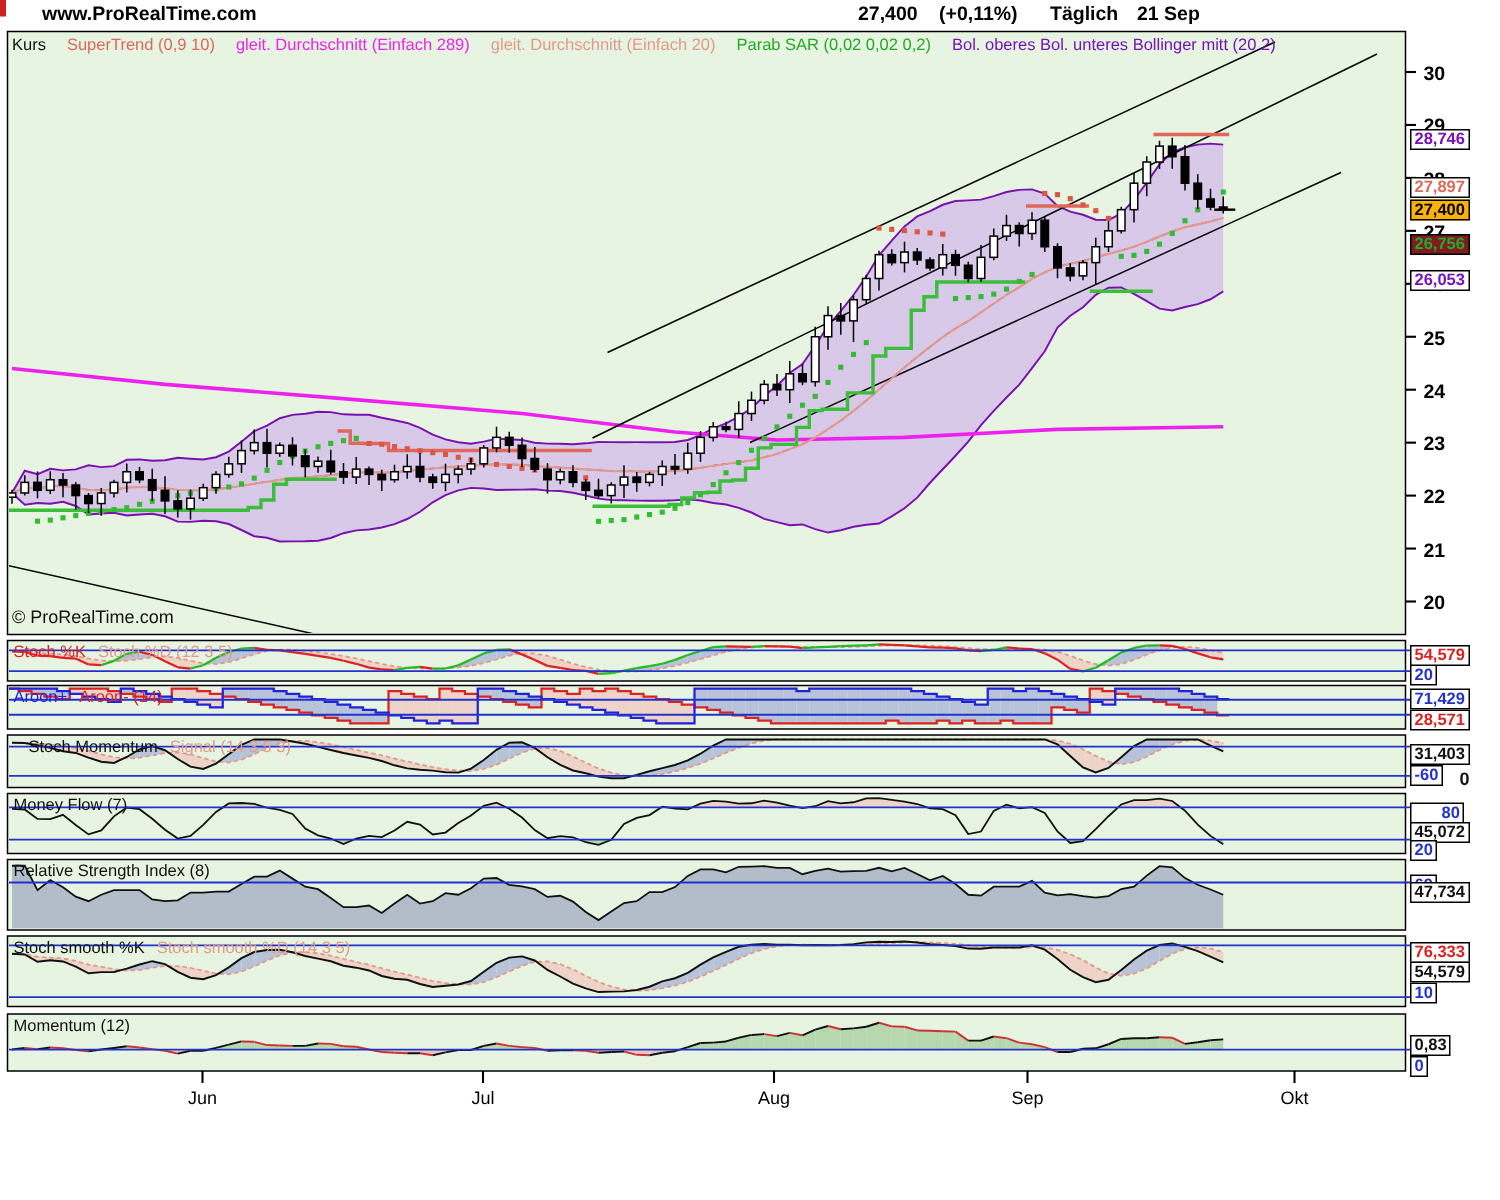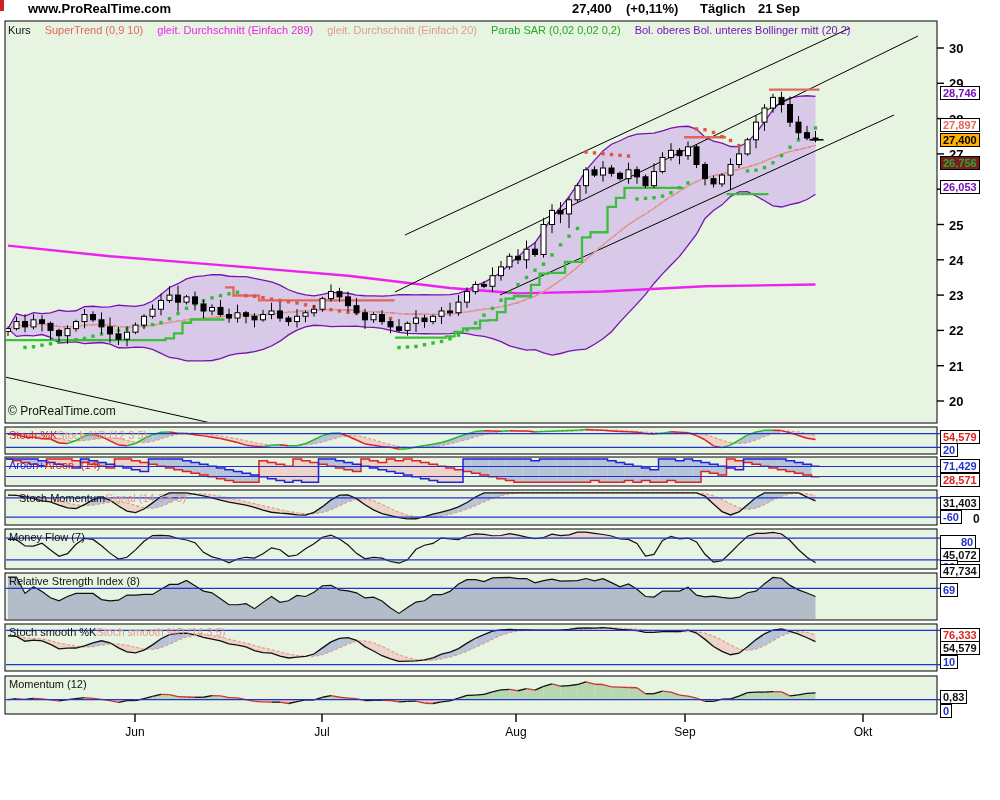--- a/index.html
+++ b/index.html
@@ -6,21 +6,21 @@
   #stage{position:relative;width:1000px;height:800px;background:#fff;overflow:hidden;
          font-family:"Liberation Sans",sans-serif;text-align:right;}
   #chart-svg{position:absolute;left:0;top:0;z-index:1;}
   .hdr{position:absolute;top:1px;height:18px;z-index:3;font:bold 13px "Liberation Sans",sans-serif;color:#000;}
   .legend{position:absolute;left:8px;top:24px;z-index:3;display:flex;gap:14px;
           font:11px "Liberation Sans",sans-serif;}
   .vbox{position:absolute;left:940px;z-index:4;border:1px solid #000;background:#fff;
         font:bold 11px "Liberation Sans",sans-serif;line-height:12px;padding:0 2px;}
   .ptick{position:absolute;left:949px;z-index:2;font:bold 13px "Liberation Sans",sans-serif;color:#000;}
   .mlabel{position:absolute;z-index:3;font:12px "Liberation Sans",sans-serif;color:#000;transform:translateX(-50%);}
-  .plabel{position:absolute;z-index:3;font:11px "Liberation Sans",sans-serif;display:flex;}
+  .plabel{position:absolute;z-index:3;font:11px "Liberation Sans",sans-serif;display:flex;gap:8px;}
   .xtra{position:absolute;z-index:4;font:bold 12px "Liberation Sans",sans-serif;}
   .wm{position:absolute;left:8px;top:404px;z-index:3;font:12px "Liberation Sans",sans-serif;color:#111;}
   .redsliver{position:absolute;left:0;top:0;width:4px;height:11px;background:#cc2222;z-index:5;}
 </style>
 </head>
 <body>
 
 <div id="stage">
   <div class="redsliver"></div>
   <div class="hdr" style="left:28px;">www.ProRealTime.com</div>
@@ -1203,21 +1203,21 @@
       <div class="plabel" style="left: 9px; top: 531px;">
         <span style="color: rgb(17, 17, 17);">Money Flow (7)</span>
       </div>
       <div class="vbox" style="top: 535px; color: rgb(34, 51, 204); background: rgb(255, 255, 255); padding-left: 20px;">80</div>
       <div class="vbox" style="top: 548px; color: rgb(17, 17, 17); background: rgb(255, 255, 255);">45,072</div>
       <div class="vbox" style="top: 560px; color: rgb(34, 51, 204); background: rgb(255, 255, 255);">20</div>
       <div class="plabel" style="left: 9px; top: 575px;">
         <span style="color: rgb(17, 17, 17);">Relative Strength Index (8)</span>
       </div>
       <div class="vbox" style="top: 583px; color: rgb(34, 51, 204); background: rgb(255, 255, 255);">69</div>
-      <div class="vbox" style="top: 564px; color: rgb(17, 17, 17); background: rgb(255, 255, 255);">47,734</div>
+      <div class="vbox" style="top: 588px; color: rgb(17, 17, 17); background: rgb(255, 255, 255);">47,734</div>
       <div class="plabel" style="left: 9px; top: 626px;">
         <span style="color: rgb(17, 17, 17);">Stoch smooth %K</span>
         <span style="color: rgb(228, 154, 138);">Stoch smooth %D (14 3 5)</span>
       </div>
       <div class="vbox" style="top: 628px; color: rgb(221, 34, 34); background: rgb(255, 255, 255);">76,333</div>
       <div class="vbox" style="top: 641px; color: rgb(17, 17, 17); background: rgb(255, 255, 255);">54,579</div>
       <div class="vbox" style="top: 655px; color: rgb(34, 51, 204); background: rgb(255, 255, 255);">10</div>
       <div class="plabel" style="left: 9px; top: 678px;">
         <span style="color: rgb(17, 17, 17);">Momentum (12)</span>
       </div>

